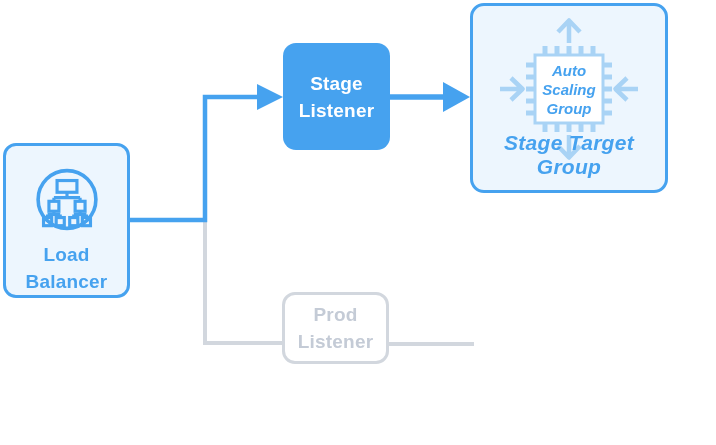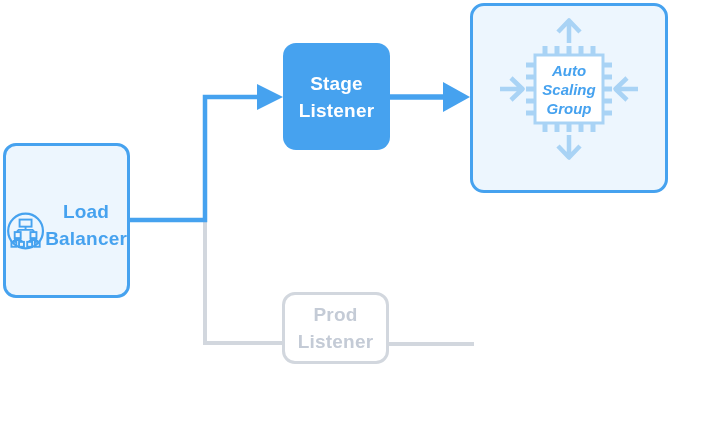--- a/index.html
+++ b/index.html
@@ -24,21 +24,21 @@
   .conn-gray{fill:none;stroke:var(--gray-border);stroke-width:4;}
   .head{fill:var(--accent);}
 
   .node{position:absolute;border-radius:13px;}
 
   
   .lb{
     left:3px;top:143px;width:127px;height:155px;
     background:var(--light-fill);
     border:3px solid var(--accent);
-    display:flex;flex-direction:row;align-items:center;
+    display:flex;flex-direction:column;align-items:center;
   }
   .lb-icon{margin-top:21px;}
   .lb-label{
     margin-top:9px;width:100px;text-align:center;
     color:var(--accent);font-size:19px;font-weight:700;line-height:27px;
     letter-spacing:.2px;
   }
 
   
   .listener{
@@ -163,16 +163,17 @@
 
         <rect class="chip-body" x="41" y="41" width="68" height="68"></rect>
 
         <path class="pale-arrow" d="M75,29 V8 M64,18 L75,6.5 L86,18"></path>
         <path class="pale-arrow" d="M75,121 V142 M64,132 L75,143.5 L86,132"></path>
         <path class="pale-arrow" d="M6,75 H26 M17,64 L28.5,75 L17,86"></path>
         <path class="pale-arrow" d="M144,75 H124 M133,64 L121.5,75 L133,86"></path>
       </svg>
       <div class="asg-label">Auto Scaling Group</div>
     </div>
+    <div class="tg-label">Stage Target Group</div>
   </div>
 
 
 </div>
 
 </body></html>

